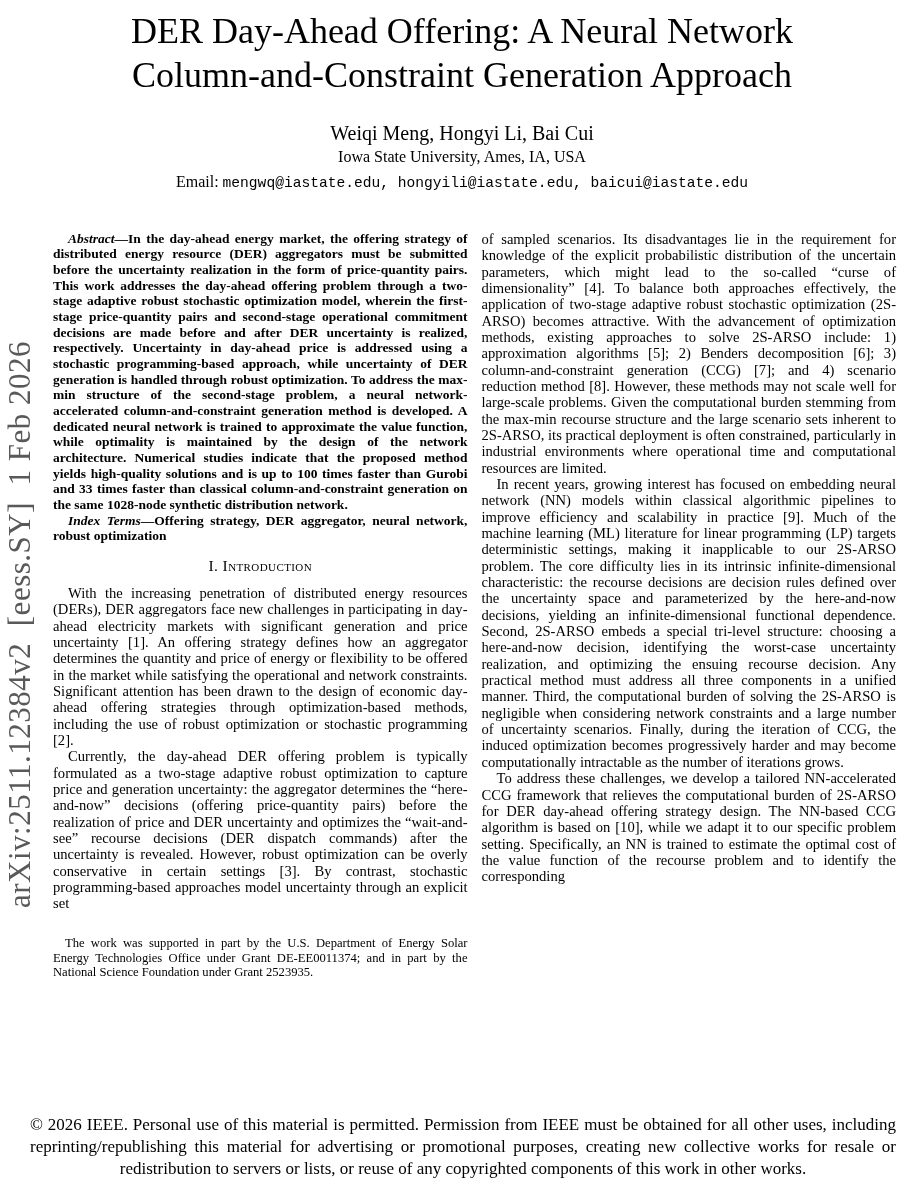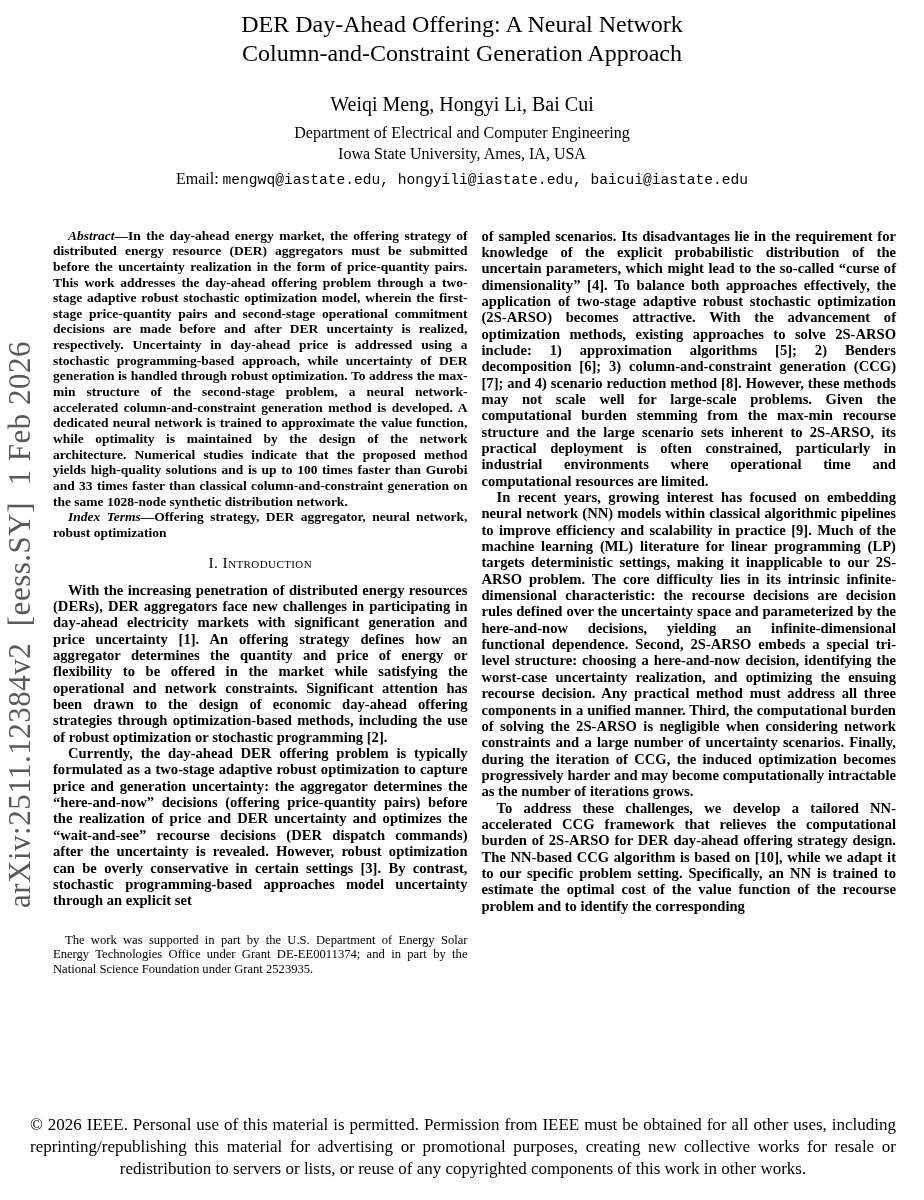--- a/index.html
+++ b/index.html
@@ -12,21 +12,21 @@
   .page { position: relative; width: 924px; height: 1200px; }
 
   .watermark {
     position: absolute; top: 908px; left: 2px;
     transform: rotate(-90deg); transform-origin: 0 0;
     font-size: 31px; color: #595959;
     white-space: pre; letter-spacing: 0.5px;
   }
 
   .header { text-align: center; padding-top: 10px; }
-  .title { font-size: 24px; font-weight: 400; line-height: 1.22; margin: 0; text-align: center; }
+  .title { font-size: 36px; font-weight: 400; line-height: 1.22; margin: 0; text-align: center; }
   .title .tline { display: block; }
   .authors { font-size: 20px; margin-top: 24px; }
   .affil { font-size: 16px; margin-top: 3px; }
   .affil-first { margin-top: 8px; }
   .email-line { font-size: 16px; margin-top: 7px; }
   .mono { font-family: "Liberation Mono", monospace; font-size: 14.6px; }
 
   .columns {
     display: flex; gap: 14px;
     margin: 40px 28px 0 53px;
@@ -41,21 +41,21 @@
   }
   .index-terms { margin-top: 0; }
   .abs-label { font-style: italic; }
 
   .sec-head {
     font-size: 15.5px; font-weight: 400; font-variant: small-caps;
     text-align: center; letter-spacing: 0.4px;
     margin: 13px 0 10px 0;
   }
 
-  .body-par { font-size: 14.6px; line-height: 1.12; margin: 0; font-weight: bold; }
+  .body-par { font-size: 14.6px; line-height: 1.12; margin: 0; }
   .indent { text-indent: 15px; }
 
   .footnote {
     font-size: 12.6px; line-height: 1.17;
     margin-top: 24px; text-indent: 12px;
   }
 
   .copyright {
     position: absolute; left: 30px; right: 28px; bottom: 20px;
     font-size: 17px; line-height: 1.3;
@@ -68,21 +68,20 @@
 <div class="page">
 
   <div class="watermark">arXiv:2511.12384v2  [eess.SY]  1 Feb 2026</div>
 
   <header class="header">
     <h1 class="title">
       <span class="tline">DER Day-Ahead Offering: A Neural Network</span>
       <span class="tline">Column-and-Constraint Generation Approach</span>
     </h1>
     <div class="authors">Weiqi Meng, Hongyi Li, Bai Cui</div>
-    <div class="affil affil-first">Department of Electrical and Computer Engineering</div>
     <div class="affil">Iowa State University, Ames, IA, USA</div>
     <div class="email-line">
       <span>Email: </span><span class="mono">mengwq@iastate.edu, hongyili@iastate.edu, baicui@iastate.edu</span>
     </div>
   </header>
 
   <main class="columns">
 
     <section class="col">
       <p class="abstract"><span class="abs-label">Abstract</span><span>—In the day-ahead energy market, the offering strategy of distributed energy resource (DER) aggregators must be submitted before the uncertainty realization in the form of price-quantity pairs. This work addresses the day-ahead offering problem through a two-stage adaptive robust stochastic optimization model, wherein the first-stage price-quantity pairs and second-stage operational commitment decisions are made before and after DER uncertainty is realized, respectively. Uncertainty in day-ahead price is addressed using a stochastic programming-based approach, while uncertainty of DER generation is handled through robust optimization. To address the max-min structure of the second-stage problem, a neural network-accelerated column-and-constraint generation method is developed. A dedicated neural network is trained to approximate the value function, while optimality is maintained by the design of the network architecture. Numerical studies indicate that the proposed method yields high-quality solutions and is up to 100 times faster than Gurobi and 33 times faster than classical column-and-constraint generation on the same 1028-node synthetic distribution network.</span></p>

